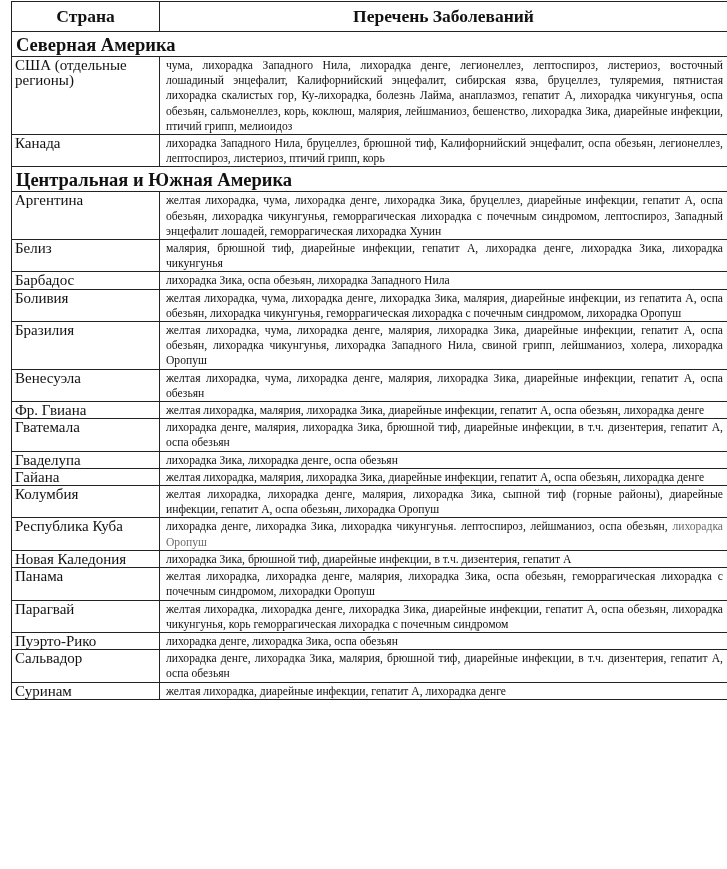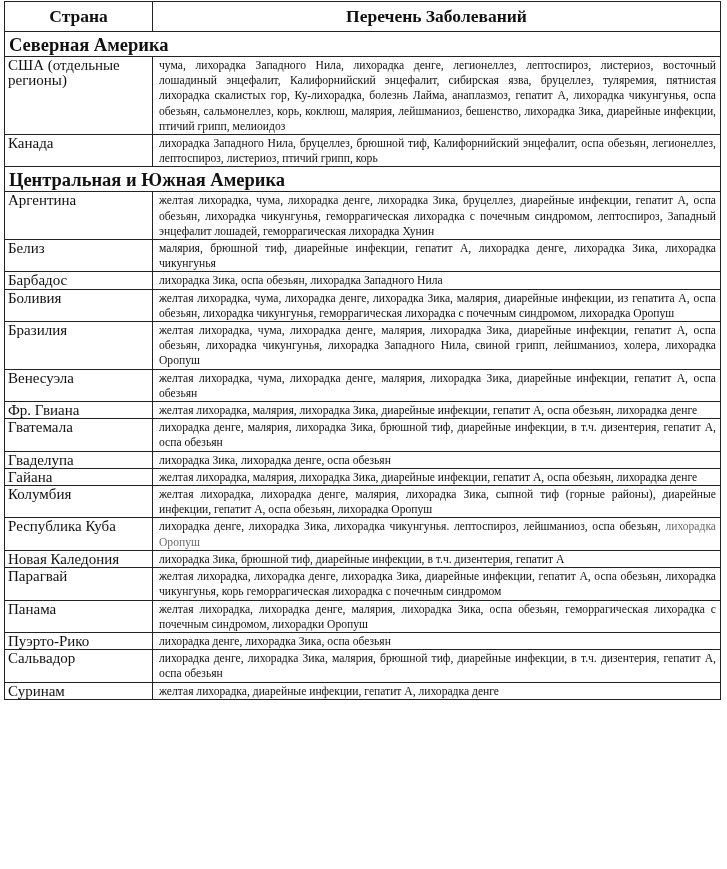--- a/index.html
+++ b/index.html
@@ -1,18 +1,18 @@
 <!DOCTYPE html>
 <html><head>
 <meta charset="utf-8">
 <style>
   html, body { margin: 0; padding: 0; background: #ffffff; }
   body { width: 727px; height: 869px; overflow: hidden; font-family: "Liberation Serif", "DejaVu Serif", serif; color: #111; }
   table.diseases {
-    position: absolute; left: 4px; top: 1px;
+    position: absolute; left: 11px; top: 1px;
     width: 716px; border-collapse: collapse; table-layout: fixed;
   }
   table.diseases td, table.diseases th {
     border: 1px solid #222; vertical-align: top;
   }
   col.c1 { width: 148px; }
   col.c2 { width: 568px; }
   th.hdr { font-weight: bold; font-size: 17.5px; text-align: center; height: 27px; padding: 2px 0 0 0; vertical-align: middle; line-height: 24px; }
   td.region { font-weight: bold; font-size: 18.5px; padding: 2px 0 0 4px; line-height: 22px; margin-top: 43px; }
   td.country { font-size: 15px; line-height: 15.2px; padding: 1px 3px 0 3px; }
@@ -94,26 +94,26 @@
       </tr>
       <tr>
         <td class="country">Республика Куба</td>
         <td class="list"><span>лихорадка денге, лихорадка Зика, лихорадка чикунгунья. лептоспироз, лейшманиоз, оспа обезьян,</span> <span class="gray">лихорадка Оропуш</span></td>
       </tr>
       <tr>
         <td class="country">Новая Каледония</td>
         <td class="list"><span>лихорадка Зика, брюшной тиф, диарейные инфекции, в т.ч. дизентерия, гепатит А</span></td>
       </tr>
       <tr>
+        <td class="country">Панама</td>
+        <td class="list"><span>желтая лихорадка, лихорадка денге, малярия, лихорадка Зика, оспа обезьян, геморрагическая лихорадка с почечным синдромом, лихорадки Оропуш</span></td>
+      </tr>
+      <tr>
         <td class="country">Парагвай</td>
         <td class="list"><span>желтая лихорадка, лихорадка денге, лихорадка Зика, диарейные инфекции, гепатит А, оспа обезьян, лихорадка чикунгунья, корь геморрагическая лихорадка с почечным синдромом</span></td>
-      </tr>
-      <tr>
-        <td class="country">Панама</td>
-        <td class="list"><span>желтая лихорадка, лихорадка денге, малярия, лихорадка Зика, оспа обезьян, геморрагическая лихорадка с почечным синдромом, лихорадки Оропуш</span></td>
       </tr>
       <tr>
         <td class="country">Пуэрто-Рико</td>
         <td class="list"><span>лихорадка денге, лихорадка Зика, оспа обезьян</span></td>
       </tr>
       <tr>
         <td class="country">Сальвадор</td>
         <td class="list"><span>лихорадка денге, лихорадка Зика, малярия, брюшной тиф, диарейные инфекции, в т.ч. дизентерия, гепатит А, оспа обезьян</span></td>
       </tr>
       <tr>

